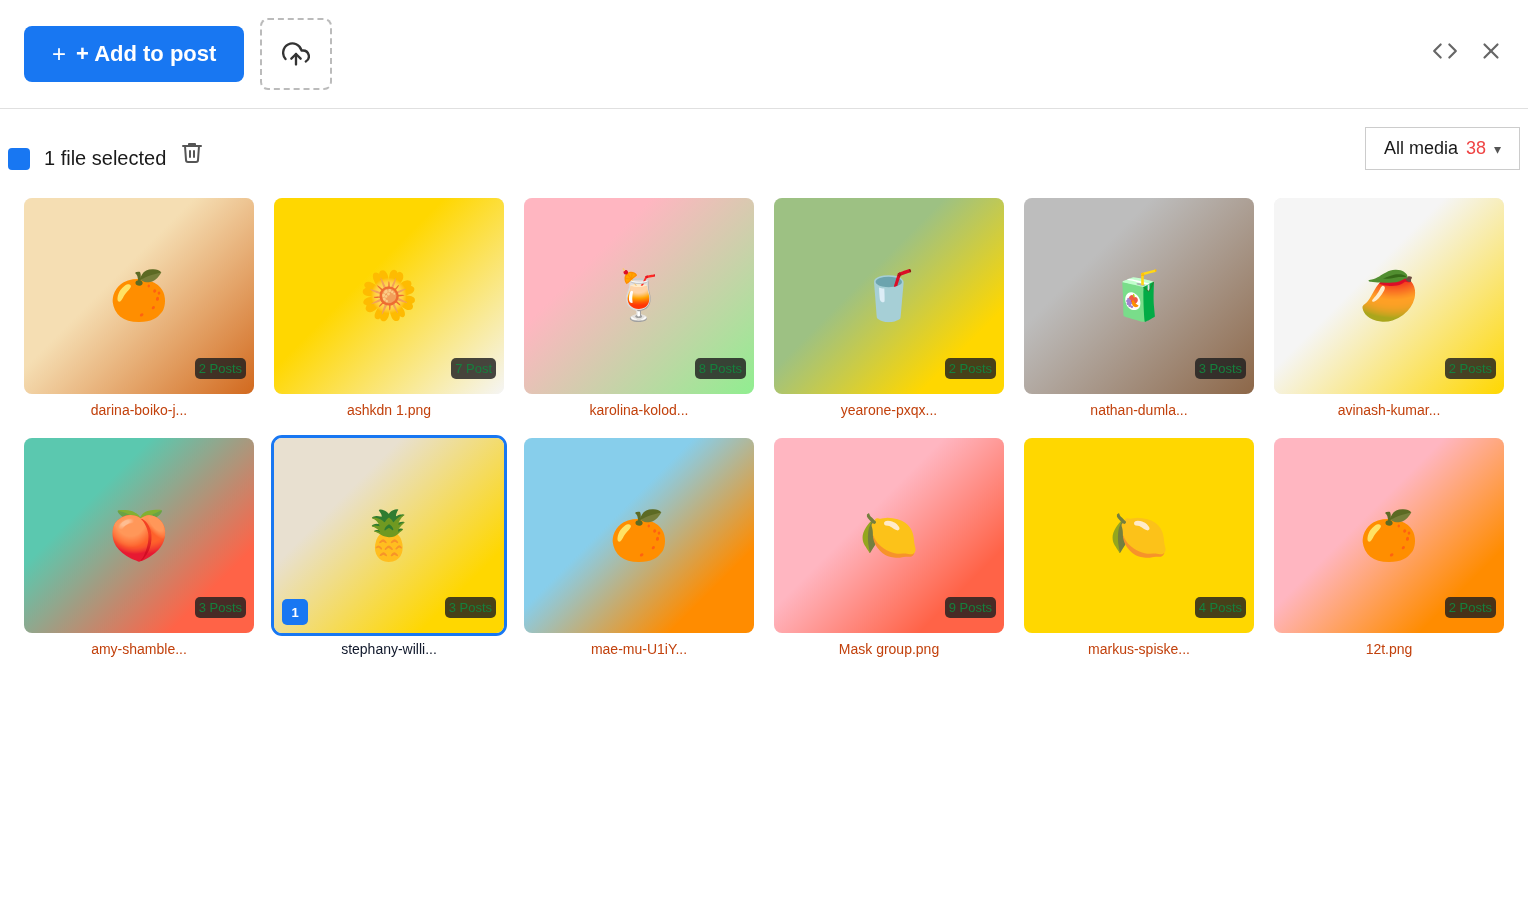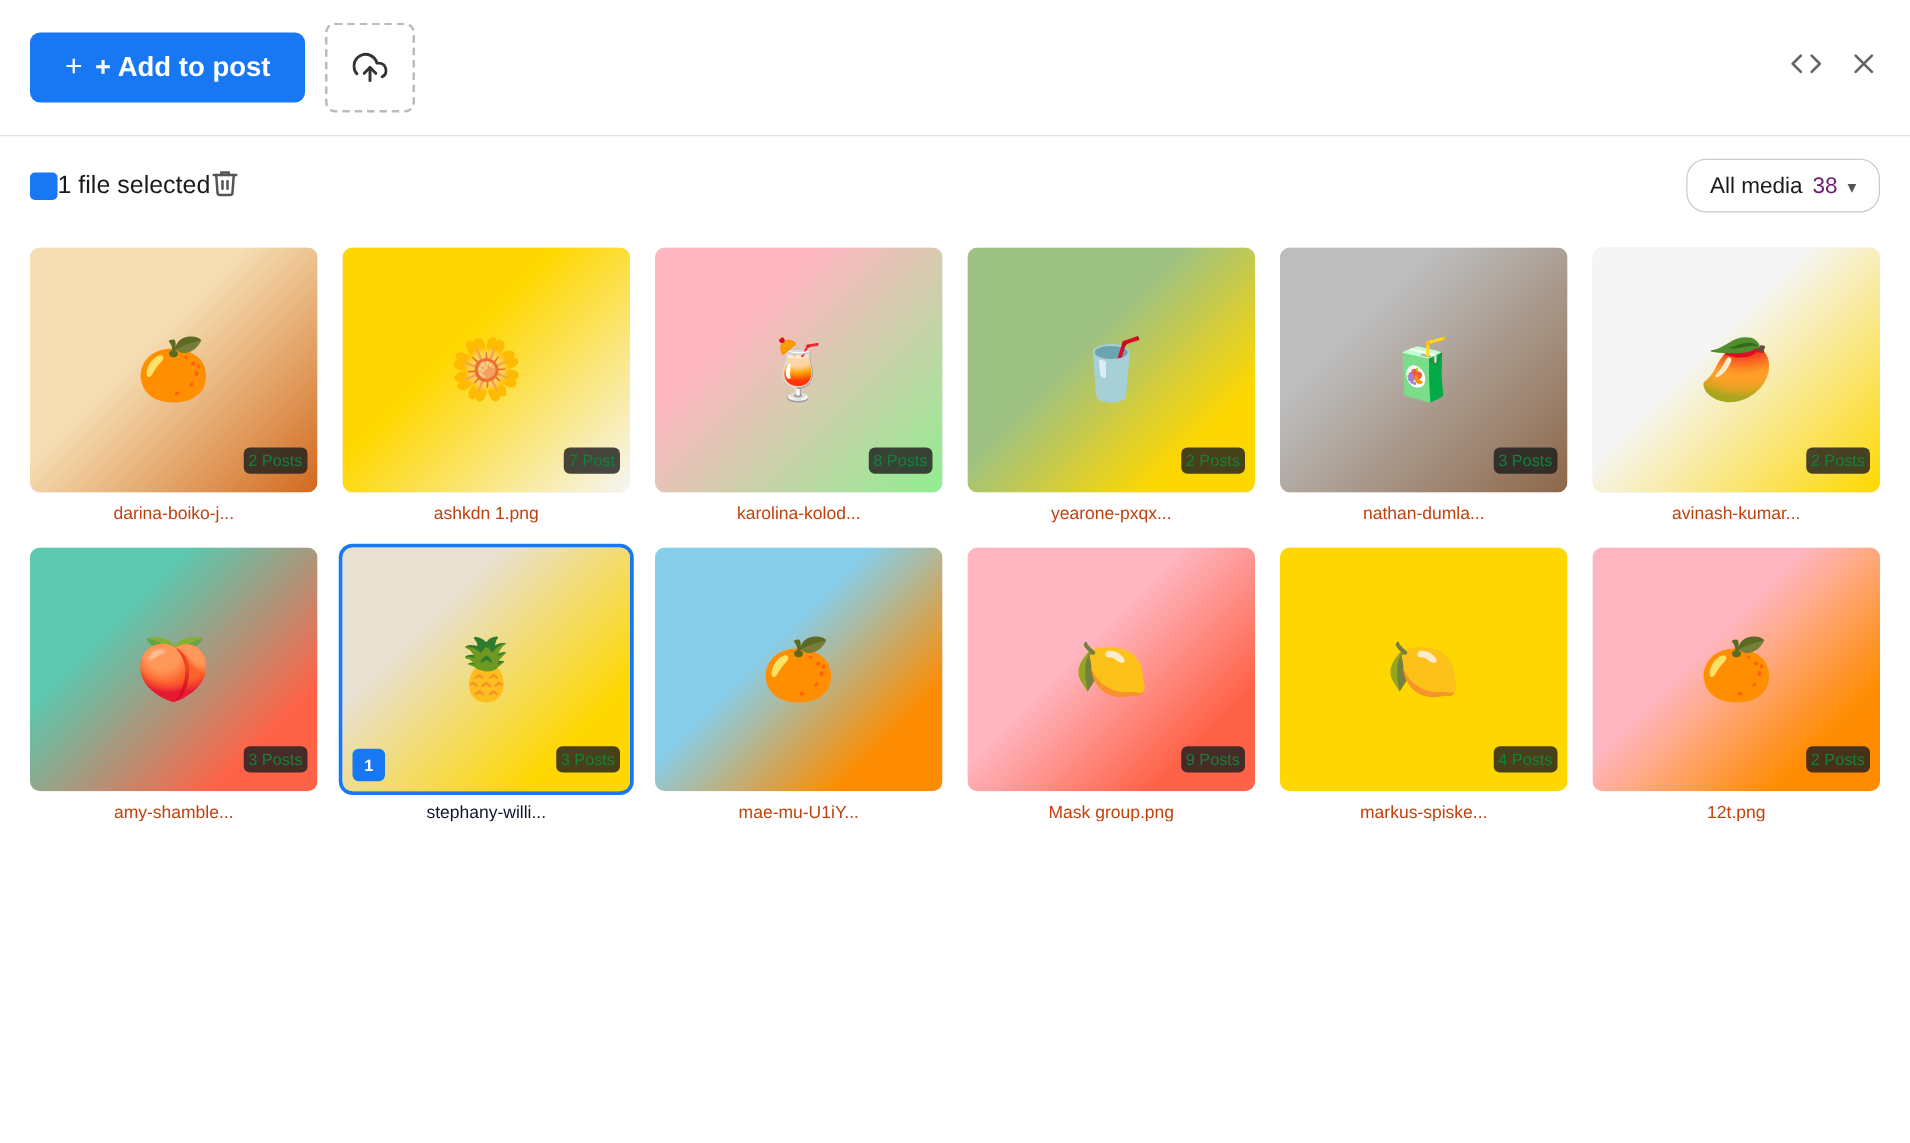--- a/index.html
+++ b/index.html
@@ -57,23 +57,23 @@
       font-size: 22px;
       color: #666;
       cursor: pointer;
       background: none;
       border: none;
     }
 
     
     .toolbar {
       display: flex;
-      align-items: center;
-      padding: 18px 24px;
-      gap: 0;
+      align-items: flex-end;
+      padding: 18px 8px;
+      gap: 14px;
     }
     .checkbox-blue {
       width: 22px;
       height: 22px;
       background: #1877F2;
       border-radius: 4px;
       display: inline-block;
       flex-shrink: 0;
     }
     .file-selected-text {
@@ -89,29 +89,29 @@
       border: none;
     }
     .toolbar-right {
       margin-left: auto;
     }
     .media-dropdown {
       display: flex;
       align-items: center;
       gap: 8px;
       border: 1px solid #ccc;
-      border-radius: 16px;
+      border-radius: 0;
       padding: 10px 18px;
       font-size: 18px;
       color: #1a1a1a;
       cursor: pointer;
       background: #fff;
     }
     .media-dropdown .count {
-      color: #701a75;
+      color: #ef4444;
     }
     .media-dropdown .chevron {
       font-size: 14px;
       color: #555;
     }
 
     
     .media-grid {
       display: grid;
       grid-template-columns: repeat(6, 1fr);

